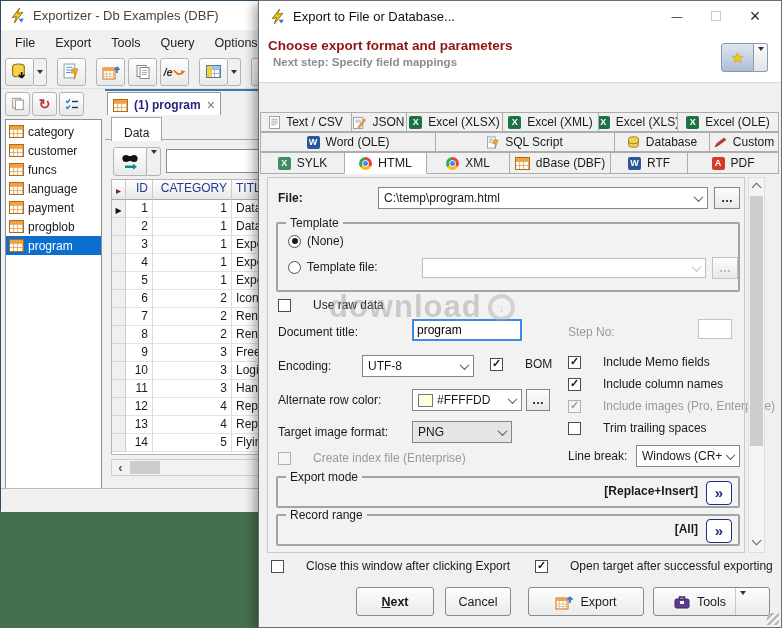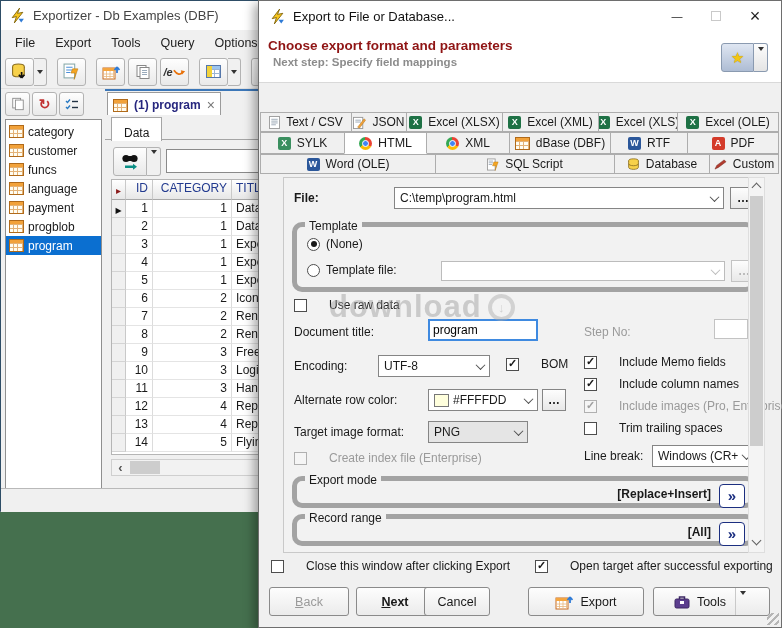--- a/index.html
+++ b/index.html
@@ -16,21 +16,21 @@
 .combo{background:#fff;border:1px solid #858585;height:22px;display:flex;align-items:center;padding:0 5px;gap:4px;overflow:hidden;white-space:nowrap}
 .combo .ctext{flex:1;overflow:hidden}
 .chevd{width:7px;height:7px;border-right:1.6px solid #505050;border-bottom:1.6px solid #505050;transform:rotate(45deg) translate(-1px,-1px);flex:none}
 .combo.dis{border-color:#bcbcbc}
 .combo.dis .chevd{border-color:#bdbdbd}
 .combo.gray{background:#e5e5e5}
 .dots{border:1px solid #858585;background:linear-gradient(#fdfdfd,#e8e8e8);display:flex;align-items:center;justify-content:center;font-weight:bold;height:22px}
 .dots::before{content:"…"}
 .dots.dis{border-color:#c3c3c3;color:#b5b5b5}
 .btn{border:1px solid #8a8a8a;background:linear-gradient(#fdfdfd,#ebebeb);border-radius:3px;display:flex;align-items:center;justify-content:center;gap:7px;font-size:12.5px}
-.gbox{border:5px solid #a3a3a3;border-radius:10px;position:relative}
+.gbox{border:2px solid #a3a3a3;border-radius:2px;position:relative}
 .gbox>.legend{position:absolute;top:-8px;left:8px;background:#f2f2f2;padding:0 4px;font-size:12px}
 .chevbtn{border:1.6px solid #1c2f80;border-radius:4px;background:#fff;color:#1c2f80;display:flex;align-items:center;justify-content:center}
 .chevbtn::before{content:"»";font-weight:900;font-size:15px;margin-top:-2px}
 .lbl{white-space:nowrap}
 .dimtxt{color:#9a9a9a}
 
 .tbl-icon{width:15px;height:13px;border:1px solid #b06a1a;flex:none;background:
  linear-gradient(#f2a23a,#f2a23a) 0 0/100% 3px no-repeat,
  repeating-linear-gradient(90deg,transparent 0 3.2px,#e3b277 3.2px 4.2px),
  repeating-linear-gradient(0deg,transparent 0 3px,#e3b277 3px 4px),#fffdf2}
@@ -115,21 +115,21 @@
 .star-caret{width:14px;border:1px solid #8a9ab0;border-left:none;border-radius:0 3px 3px 0;background:linear-gradient(#fdfdfd,#e4e4e4);display:flex;align-items:center;justify-content:center}
 .wizard-tabs{position:absolute;left:0;top:88px;right:0;height:23px;display:flex;align-items:flex-end;padding-left:8px;border-bottom:1px solid #a5a5a5}
 .wtab{height:22px;display:flex;align-items:center;gap:6px;padding:0 10px;font-weight:bold;font-style:italic;margin-bottom:-1px;border:1px solid transparent;border-bottom:1px solid #a5a5a5}
 .wtab.active{background:#fff;border:1px solid #a5a5a5;border-bottom:1px solid #fff}
 .warrow{flex:none}
 .fmt-rows{position:absolute;left:2px;top:111px;right:2px}
 .frow{display:flex;height:20px}
 .ftab{border:1px solid #adadad;margin-left:-1px;background:#f0f0f0;display:flex;align-items:center;justify-content:center;gap:6px;white-space:nowrap;overflow:hidden;font-size:12px}
 .frow3{height:22px}
 .ftab.sel{background:#fff;border-bottom-color:#fff;position:relative;z-index:2;font-size:12.5px}
-.content-panel{position:absolute;left:24px;top:176px;width:478px;height:376px;background:#f2f2f2;border:1px solid #c9c9c9}
+.content-panel{position:absolute;left:8px;top:176px;width:478px;height:376px;background:#f2f2f2;border:1px solid #c9c9c9}
 .vscroll{left:489px;top:176px;width:17px;height:376px}
 .abs{position:absolute}
 .finput{border:2px solid #3f8ae0;background:#fff;font:inherit;padding:0 3px}
 .mini-input{border:1px solid #c3c3c3;background:#fff}
 .footer-checks{position:absolute;left:0;top:556px;right:0}
 .ckrow{display:flex;align-items:center;gap:22px;position:absolute;white-space:nowrap}
 .footer-btns{position:absolute;left:0;top:586px;right:0;height:30px}
 .fbtn{position:absolute;top:0;height:29px}
 .fbtn.dis{color:#9a9a9a}
 .accel{text-decoration:underline}
@@ -455,46 +455,20 @@
         </div>
       <div class="ftab" style="width:80px">
           <span class="sq x"></span>
           <span>Excel (XLS)</span>
         </div>
       <div class="ftab" style="flex:1">
           <span class="sq x"></span>
           <span>Excel (OLE)</span>
         </div>
     </div>
-    <div class="frow frow3">
-      <div class="ftab" style="width:85px">
-          <span class="sq x2"></span>
-          <span>SYLK</span>
-        </div>
-      <div class="ftab sel" style="width:83px">
-          <span class="chrome-icon"></span>
-          <span>HTML</span>
-        </div>
-      <div class="ftab" style="width:84px">
-          <span class="chrome-icon"></span>
-          <span>XML</span>
-        </div>
-      <div class="ftab" style="width:102px">
-          <span class="tbl-icon"></span>
-          <span>dBase (DBF)</span>
-        </div>
-      <div class="ftab" style="width:78px">
-          <span class="sq w"></span>
-          <span>RTF</span>
-        </div>
-      <div class="ftab" style="flex:1">
-          <span class="sq pdf"></span>
-          <span>PDF</span>
-        </div>
-    </div>
     <div class="frow">
       <div class="ftab" style="width:176px">
           <span class="sq w"></span>
           <span>Word (OLE)</span>
         </div>
       <div class="ftab" style="width:180px">
           <svg width="12" height="13" viewBox="0 0 14 14">
             <rect x="0.5" y="0.5" width="9" height="13" fill="#fff" stroke="#999"></rect>
             <path d="M2 3 h5 M2 5 h5 M2 7 h4" stroke="#9aa7b5"></path>
             <path d="M8 4 L13 4 L9.5 14 L10.5 8.5 L6.5 8.5 Z" fill="#f5a623" stroke="#b97708" stroke-width=".5"></path>
@@ -509,20 +483,46 @@
           </svg>
           <span>Database</span>
         </div>
       <div class="ftab" style="flex:1">
           <svg width="13" height="11" viewBox="0 0 14 12">
             <path d="M1 11 L3 7 L11 1 L13 3 L5 9 Z" fill="#b23b2e" stroke="#7c241c" stroke-width=".6"></path>
           </svg>
           <span>Custom</span>
         </div>
     </div>
+    <div class="frow frow3">
+      <div class="ftab" style="width:85px">
+          <span class="sq x2"></span>
+          <span>SYLK</span>
+        </div>
+      <div class="ftab sel" style="width:83px">
+          <span class="chrome-icon"></span>
+          <span>HTML</span>
+        </div>
+      <div class="ftab" style="width:84px">
+          <span class="chrome-icon"></span>
+          <span>XML</span>
+        </div>
+      <div class="ftab" style="width:102px">
+          <span class="tbl-icon"></span>
+          <span>dBase (DBF)</span>
+        </div>
+      <div class="ftab" style="width:78px">
+          <span class="sq w"></span>
+          <span>RTF</span>
+        </div>
+      <div class="ftab" style="flex:1">
+          <span class="sq pdf"></span>
+          <span>PDF</span>
+        </div>
+    </div>
   </div>
 
   <div class="content-panel">
     <span class="abs lbl" style="left:10px;top:13px;font-weight:bold">File:</span>
     <div class="combo abs" style="left:110px;top:9px;width:330px">
         <span class="ctext">C:\temp\program.html</span>
         <span class="chevd"></span>
       </div>
     <span class="dots abs" style="left:446px;top:9px;width:26px"></span>
 
@@ -633,27 +633,24 @@
         <span class="cb"></span>
         <span>Close this window after clicking Export</span>
       </div>
     <div class="ckrow" style="left:276px;top:2px">
         <span class="cb checked"></span>
         <span>Open target after successful exporting</span>
       </div>
   </div>
 
   <div class="footer-btns">
-    <div class="btn fbtn dis" style="left:10px;width:80px">
-        <span><span class="accel">B</span><span>ack</span></span>
-      </div>
     <div class="btn fbtn bold" style="left:97px;width:78px">
         <span><span class="accel">N</span><span>ext</span></span>
       </div>
-    <div class="btn fbtn" style="left:165px;width:66px">
+    <div class="btn fbtn" style="left:186px;width:66px">
         <span>Cancel</span>
       </div>
     <div class="btn fbtn" style="left:269px;width:116px">
       <svg width="18" height="16" viewBox="0 0 18 16">
           <rect x="1" y="4" width="12" height="11" fill="#fff" stroke="#c86a1f"></rect>
           <rect x="1" y="4" width="12" height="3" fill="#f4a540"></rect>
           <path d="M4.5 7 v8 M8 7 v8 M11.5 7 v8 M1 10 h12 M1 12.5 h12" stroke="#e8b77d" stroke-width=".8"></path>
           <path d="M15 9 V3 m0 0 l-2.5 3 m2.5 -3 l2.5 3" stroke="#2f7bd6" stroke-width="1.8" fill="none"></path>
         </svg>
       <span>Export</span>

